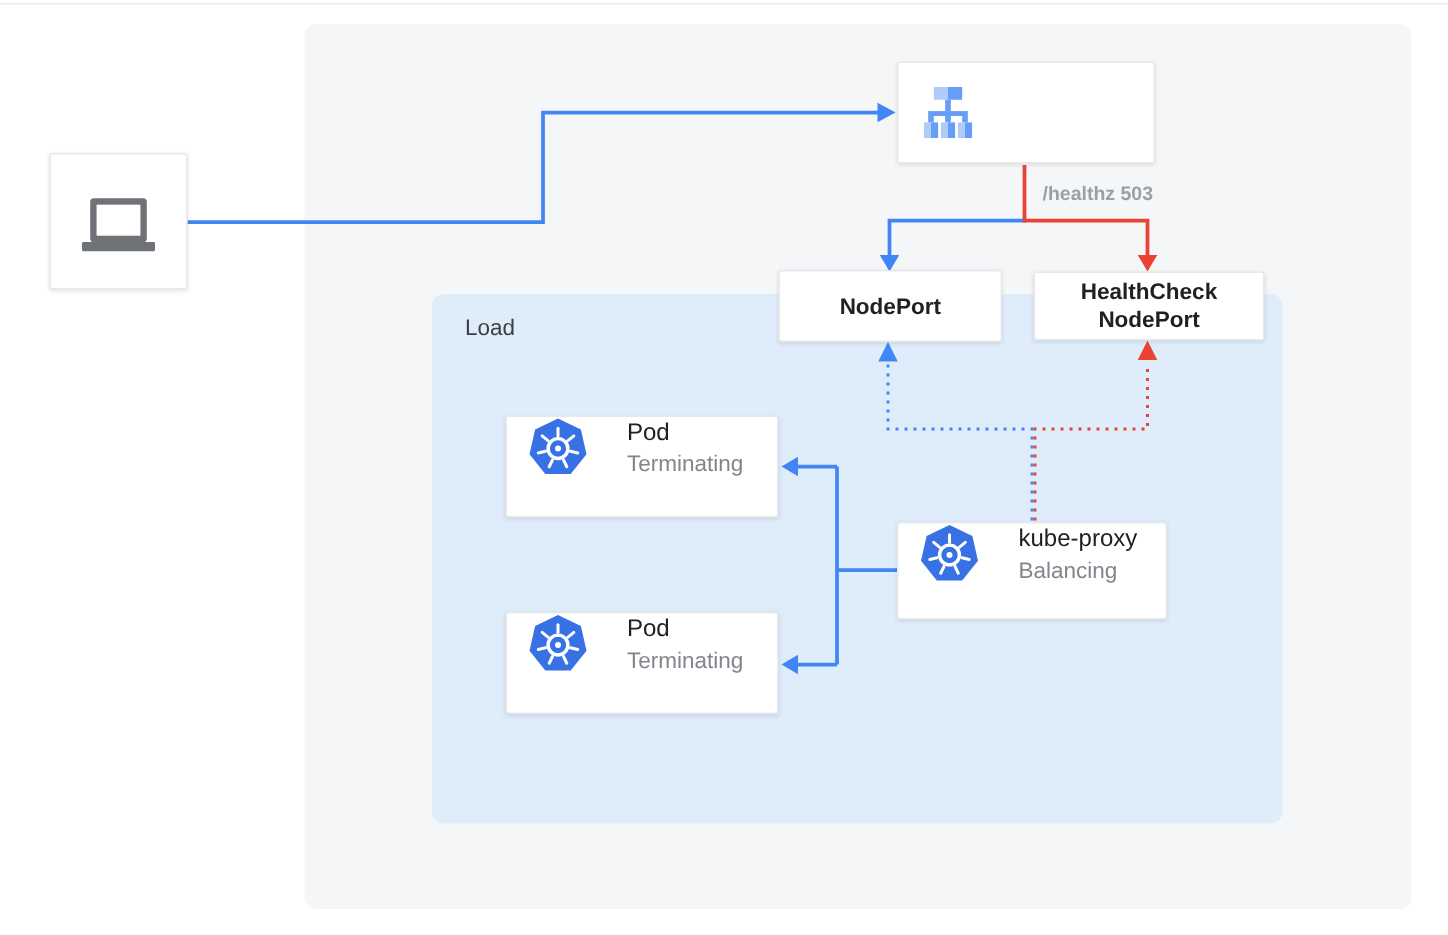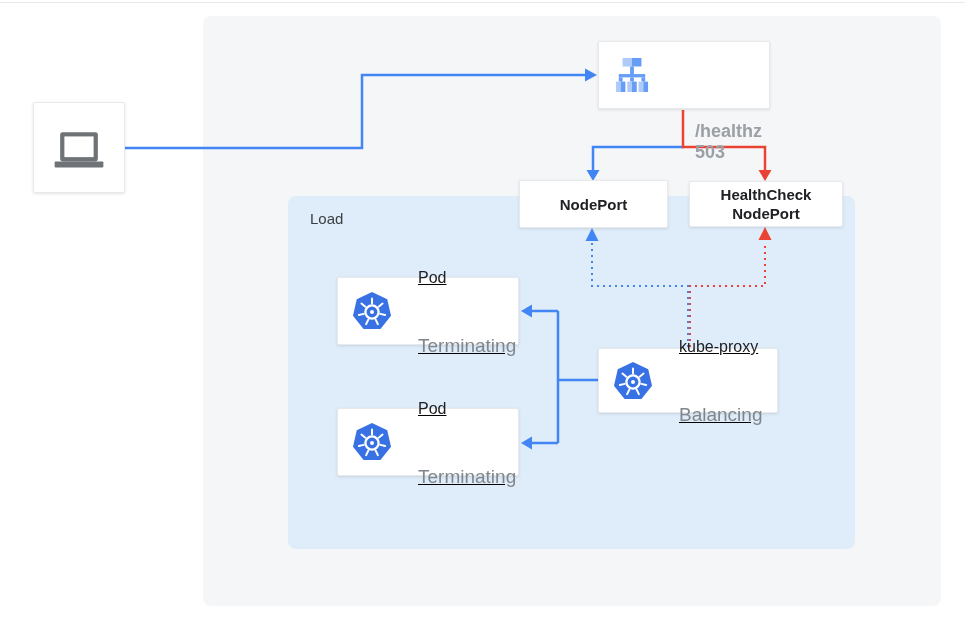--- a/index.html
+++ b/index.html
@@ -28,34 +28,34 @@
   .arrow-red{fill:var(--flow-red);stroke:none;}
   .card{position:absolute;background:#ffffff;border:1px solid var(--card-border);
     border-radius:2px;box-shadow:0 1px 3px rgba(60,64,67,.14);}
   .laptop-card{left:33px;top:102px;width:92px;height:91px;display:flex;
     align-items:center;justify-content:center;}
   .laptop-glyph{color:var(--laptop-gray);}
   .clb-card{left:598px;top:41px;width:172px;height:68px;display:flex;align-items:center;}
   .clb-icon{position:absolute;left:16px;top:14px;}
   .clb-label{position:absolute;left:80px;top:12px;width:88px;font-size:15px;
     line-height:23px;color:var(--label-gray);}
-  .edge-label{position:absolute;left:695px;top:121px;width:96px;font-size:18px;
+  .edge-label{position:absolute;left:695px;top:121px;width:96px;font-size:13px;
     font-weight:bold;color:var(--healthz-gray);}
   .port-card{display:flex;align-items:center;justify-content:center;text-align:center;
     font-weight:bold;font-size:15px;line-height:19px;color:var(--title-text);}
   .nodeport-card{left:519px;top:180px;width:149px;height:48px;}
   .hc-card{left:689px;top:181px;width:154px;height:46px;padding:0 18px;}
-  .entity-card{display:flex;align-items:center;padding-left:14px;text-decoration:underline;}
+  .entity-card{display:flex;padding-left:14px;}
   .pod1-card{left:337px;top:277px;width:182px;height:68px;}
   .pod2-card{left:337px;top:408px;width:182px;height:68px;}
   .kproxy-card{left:598px;top:348px;width:180px;height:65px;}
   .k8s-icon{width:40px;height:40px;flex:0 0 40px;color:var(--kubernetes-blue);}
   .entity-text{margin-left:26px;}
   .entity-title{font-size:16px;line-height:22px;color:var(--title-text);}
-  .entity-sub{font-size:19px;line-height:20px;color:var(--muted-text);margin-top:47px;}
+  .entity-sub{font-size:15px;line-height:20px;color:var(--muted-text);}
   .defs-holder{position:absolute;width:0;height:0;overflow:hidden;}
 </style>
 </head>
 <body>
 
 <svg class="defs-holder" aria-hidden="true">
   <defs>
     <symbol id="sym-k8s" viewBox="0 0 40 40">
       <polygon points="20,1 35.25,8.34 39.01,24.84 28.46,38.07 11.54,38.07 0.99,24.84 4.75,8.34" fill="currentColor"></polygon>
       <circle cx="20" cy="21" r="6.6" fill="none" stroke="#ffffff" stroke-width="2.3"></circle>

